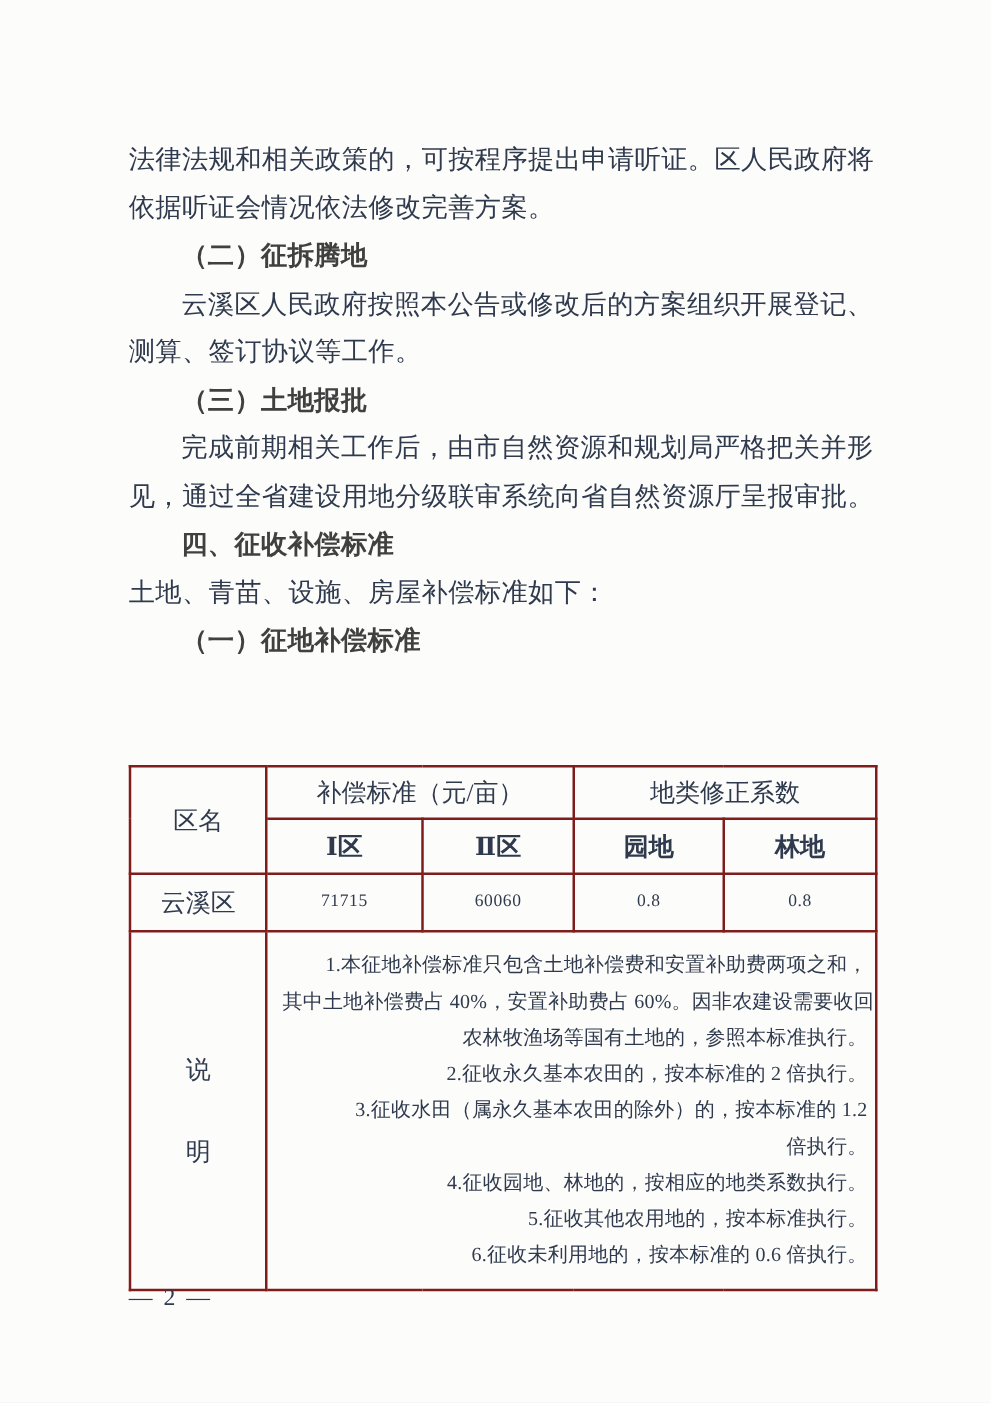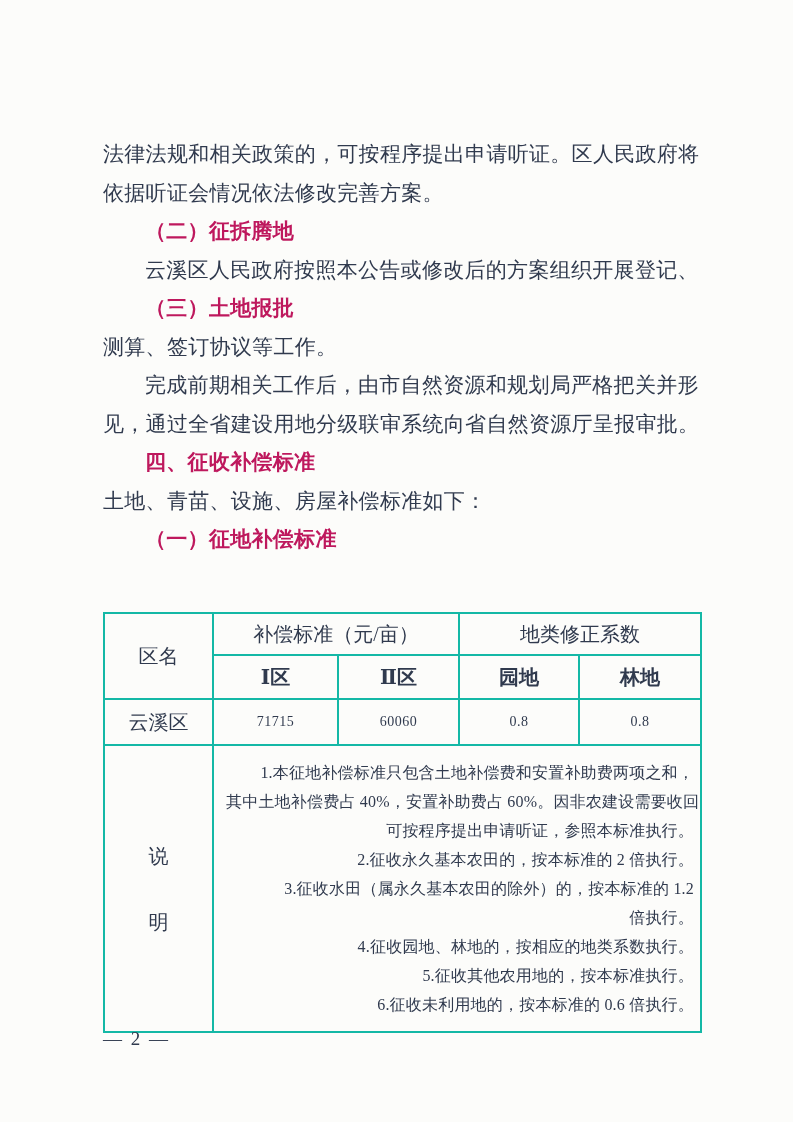--- a/index.html
+++ b/index.html
@@ -11,42 +11,42 @@
   .page{
     position:relative;
     width:793px;height:1122px;
     background:#fcfcfa;
     color:#303a4e;
     overflow:hidden;
   }
   
   .doc{
     position:absolute;
-    left:103px;top:135px;width:600px;
+    left:103px;top:108px;width:600px;
   }
   .line{
     font-size:21px;
     line-height:38.5px;
     height:38.5px;
     white-space:nowrap;
     letter-spacing:0.3px;
   }
   .line.indent{padding-left:42px;}
-  .line.heading{font-weight:bold;color:#be185d;}
+  .line.heading{font-weight:bold;color:#404040;}
   
   .comp-table{
     position:absolute;
     left:103px;top:612px;
     width:597px;
     border-collapse:collapse;
     table-layout:fixed;
     color:#303a4e;
   }
   .comp-table td{
-    border:2px solid #14b8a6;
+    border:2px solid #7f1d1d;
     text-align:center;
     vertical-align:middle;
     font-size:20px;
     padding:0;
   }
   .comp-table tr.h1 td{height:40px;}
   .comp-table tr.h2 td{height:42px;font-weight:bold;}
   .comp-table tr.data td{height:44px;font-family:Liberation Serif, serif;}
   .comp-table td.num{font-size:14px;letter-spacing:0.5px;}
   .notes-label{
@@ -85,22 +85,22 @@
 </head>
 <body>
 
 <div class="page">
 
   <div class="doc">
     <div class="line">法律法规和相关政策的，可按程序提出申请听证。区人民政府将</div>
     <div class="line">依据听证会情况依法修改完善方案。</div>
     <div class="line heading indent">（二）征拆腾地</div>
     <div class="line indent">云溪区人民政府按照本公告或修改后的方案组织开展登记、</div>
+    <div class="line">测算、签订协议等工作。</div>
     <div class="line heading indent">（三）土地报批</div>
-    <div class="line">测算、签订协议等工作。</div>
     <div class="line indent">完成前期相关工作后，由市自然资源和规划局严格把关并形</div>
     <div class="line">见，通过全省建设用地分级联审系统向省自然资源厅呈报审批。</div>
     <div class="line heading indent">四、征收补偿标准</div>
     <div class="line">土地、青苗、设施、房屋补偿标准如下：</div>
     <div class="line heading indent">（一）征地补偿标准</div>
   </div>
 
   <table class="comp-table">
     <colgroup>
       <col style="width:109px">
@@ -129,21 +129,21 @@
         <td class="num">0.8</td>
       </tr>
       <tr class="notes">
         <td class="notes-label">
           <span class="vchar">说</span>
           <span class="vchar">明</span>
         </td>
         <td class="notes-cell" colspan="4">
           <div class="note-line nindent">1.本征地补偿标准只包含土地补偿费和安置补助费两项之和，</div>
           <div class="note-line">其中土地补偿费占 40%，安置补助费占 60%。因非农建设需要收回</div>
-          <div class="note-line">可按程序提出申请听证，参照本标准执行。</div>
+          <div class="note-line">农林牧渔场等国有土地的，参照本标准执行。</div>
           <div class="note-line nindent">2.征收永久基本农田的，按本标准的 2 倍执行。</div>
           <div class="note-line nindent">3.征收水田（属永久基本农田的除外）的，按本标准的 1.2</div>
           <div class="note-line">倍执行。</div>
           <div class="note-line nindent">4.征收园地、林地的，按相应的地类系数执行。</div>
           <div class="note-line nindent">5.征收其他农用地的，按本标准执行。</div>
           <div class="note-line nindent">6.征收未利用地的，按本标准的 0.6 倍执行。</div>
         </td>
       </tr>
     </tbody>
   </table>

